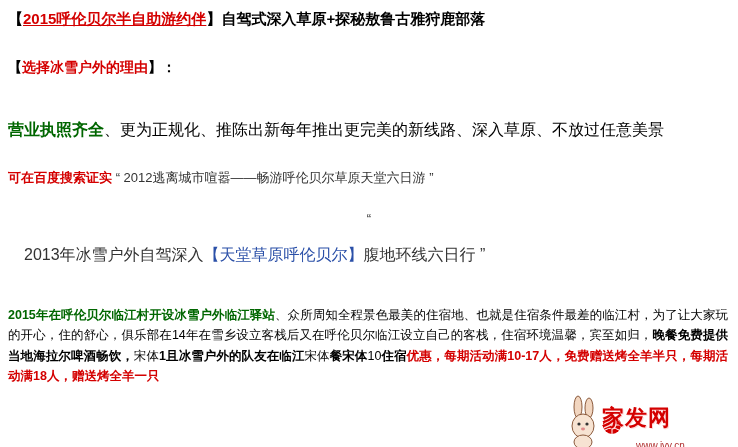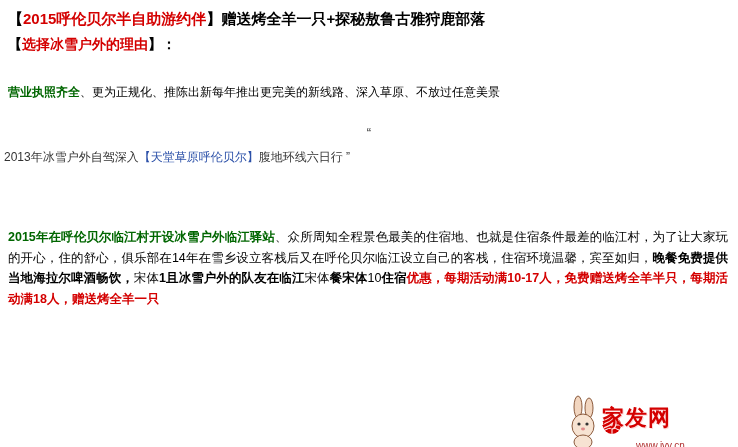--- a/index.html
+++ b/index.html
@@ -27,35 +27,36 @@
     line-height: 1.5;
   }
   .title {
     margin-top: 8px;
     font-size: 15px;
     font-weight: bold;
     color: #000000;
   }
   .title .red {
     color: #d40000;
+    text-decoration: underline;
   }
   .reason {
-    margin-top: 3px;
+    margin-top: 26px;
     font-weight: bold;
     font-size: 14px;
   }
   .reason .red {
     color: #d40000;
   }
   .reason .brk {
     color: #000000;
   }
   .license {
-    margin-top: 28px;
-    font-size: 12px;
+    margin-top: 40px;
+    font-size: 16px;
   }
   .license .green {
     color: #006600;
     font-weight: bold;
   }
   .verify {
     margin-top: 26px;
     font-size: 13px;
   }
   .verify .red {
@@ -68,39 +69,39 @@
   .quote-mark {
     color: #333333;
   }
   .centered-quote {
     margin-top: 22px;
     text-align: center;
     font-size: 13px;
     color: #333333;
   }
   .q2 {
-    margin-top: 6px;
-    padding-left: 4px;
-    font-size: 12px;
+    margin-top: 14px;
+    padding-left: 24px;
+    font-size: 16px;
     color: #333333;
   }
   .q2 .blue {
     color: #2b50a8;
   }
   .q3 {
     margin-top: 30px;
     text-align: center;
     font-size: 13px;
     color: #333333;
   }
   .q3 .blue {
     color: #2b50a8;
   }
   .body-para {
-    margin-top: 61px;
+    margin-top: 38px;
     font-size: 12.5px;
     line-height: 1.65;
     text-align: justify;
     padding: 0 10px 0 8px;
   }
   .body-para .green-bold {
     color: #006600;
     font-weight: bold;
   }
   .body-para .bold {
@@ -142,31 +143,37 @@
     font-size: 10px;
     color: #b03030;
   }
 </style>
 </head>
 <body>
 
 <div class="page">
 
   <div class="line title">
-    <span>【</span><span class="red">2015呼伦贝尔半自助游约伴</span><span>】</span><span>赠送烤全羊一只+探秘敖鲁古雅狩鹿部落</span>
+    <span>【</span><span class="red">2015呼伦贝尔半自助游约伴</span><span>】</span><span>自驾式深入草原+探秘敖鲁古雅狩鹿部落</span>
   </div>
 
   <div class="line reason">
     <span class="brk">【</span><span class="red">选择冰雪户外的理由</span><span class="brk">】</span><span class="brk">：</span>
   </div>
 
   <div class="line license">
     <span class="green">营业执照齐全</span><span>、更为正规化、推陈出新每年推出更完美的新线路、深入草原、不放过任意美景</span>
   </div>
 
+  <div class="line verify">
+    <span class="red">可在百度搜索证实</span>
+    <span class="quote-mark">“</span>
+    <span class="quote-text">2012逃离城市喧嚣——畅游呼伦贝尔草原天堂六日游</span>
+    <span class="quote-mark">”</span>
+  </div>
 
   <div class="line centered-quote">
     <span>“</span>
   </div>
 
   <div class="line q2">
     <span>2013年冰雪户外自驾深入</span><span class="blue">【天堂草原呼伦贝尔】</span><span>腹地环线六日行</span>
     <span class="quote-mark">”</span>
   </div>
 

